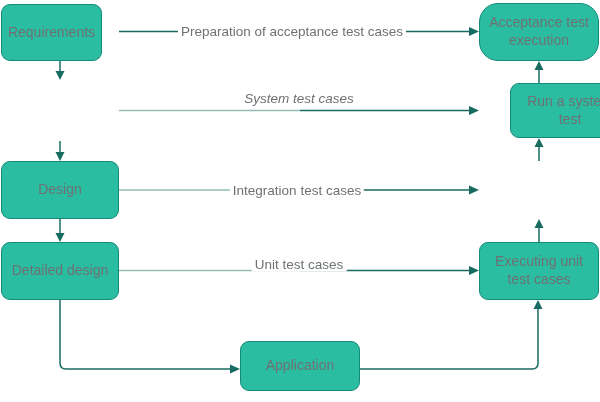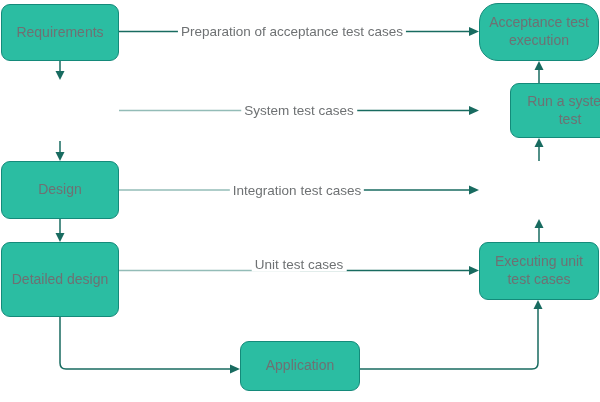--- a/index.html
+++ b/index.html
@@ -34,34 +34,34 @@
   .edge-label {
     position: absolute;
     transform: translate(-50%, -50%);
     background: #ffffff;
     padding: 0 3px;
     font-size: 13.5px;
     color: #6e7173;
     white-space: nowrap;
   }
   
-  #n-requirements        { left: 1px;   top: 4px;   width: 118px; height: 57px; }
+  #n-requirements        { left: 1px;   top: 4px;   width: 101px; height: 57px; }
   #n-system-requirements { left: 1px;   top: 80px;  width: 118px; height: 61px; }
   #n-design              { left: 1px;   top: 161px; width: 118px; height: 58px; }
-  #n-detailed-design     { left: 1px;   top: 242px; width: 118px; height: 75px; }
+  #n-detailed-design     { left: 1px;   top: 242px; width: 118px; height: 58px; }
   
   #n-acceptance-test-execution { left: 479px; top: 3px;   width: 120px; height: 58px; border-radius: 19px; }
   #n-run-a-system-test         { left: 479px; top: 83px;  width: 120px; height: 55px; margin-left: 31px; }
   #n-executing-integration     { left: 479px; top: 161px; width: 120px; height: 58px; }
   #n-executing-unit            { left: 479px; top: 242px; width: 120px; height: 58px; }
   
   #n-application { left: 240px; top: 341px; width: 120px; height: 50px; }
   
   #el-acceptance  { left: 292px; top: 31px; text-align: center;  }
-  #el-system      { left: 299px; top: 110px; }
+  #el-system      { left: 299px; top: 98px; font-style: italic; }
   #el-integration { left: 297px; top: 190px; }
   #el-unit        { left: 299px; top: 264px; }
 </style>
 </head>
 <body>
 
 <div class="canvas">
 
   <svg class="connector-layer" viewBox="0 0 600 402" xmlns="http://www.w3.org/2000/svg">
 

